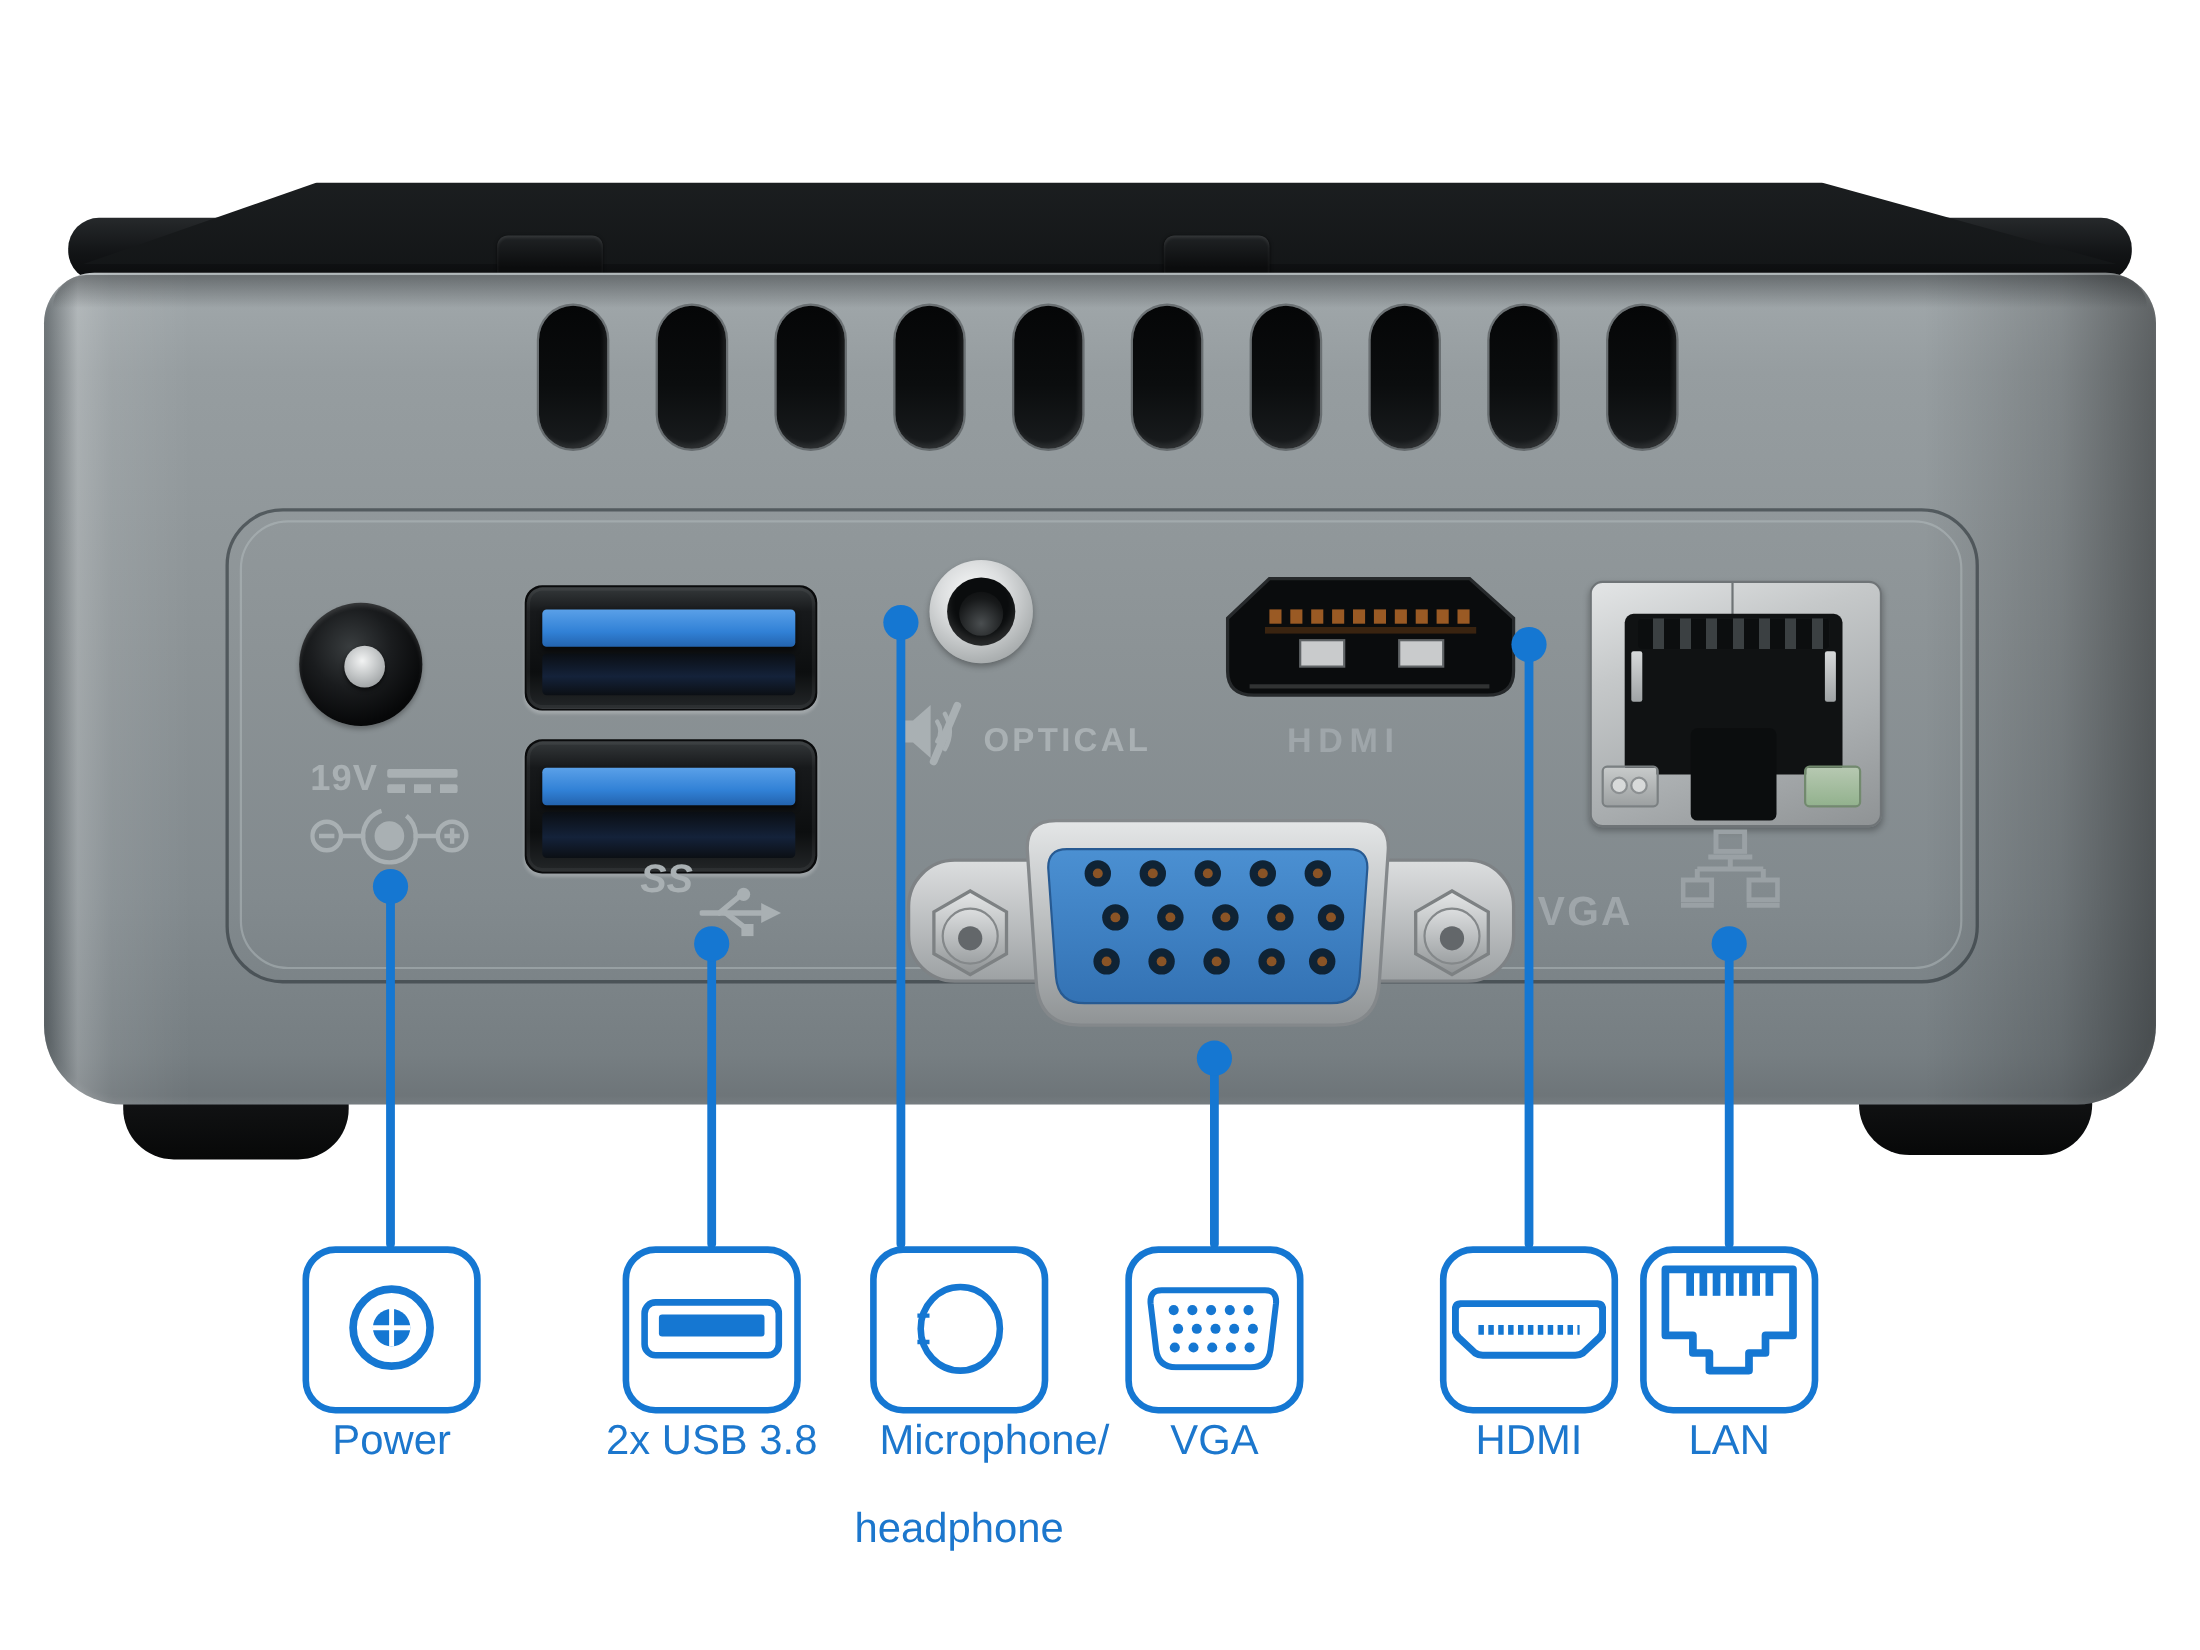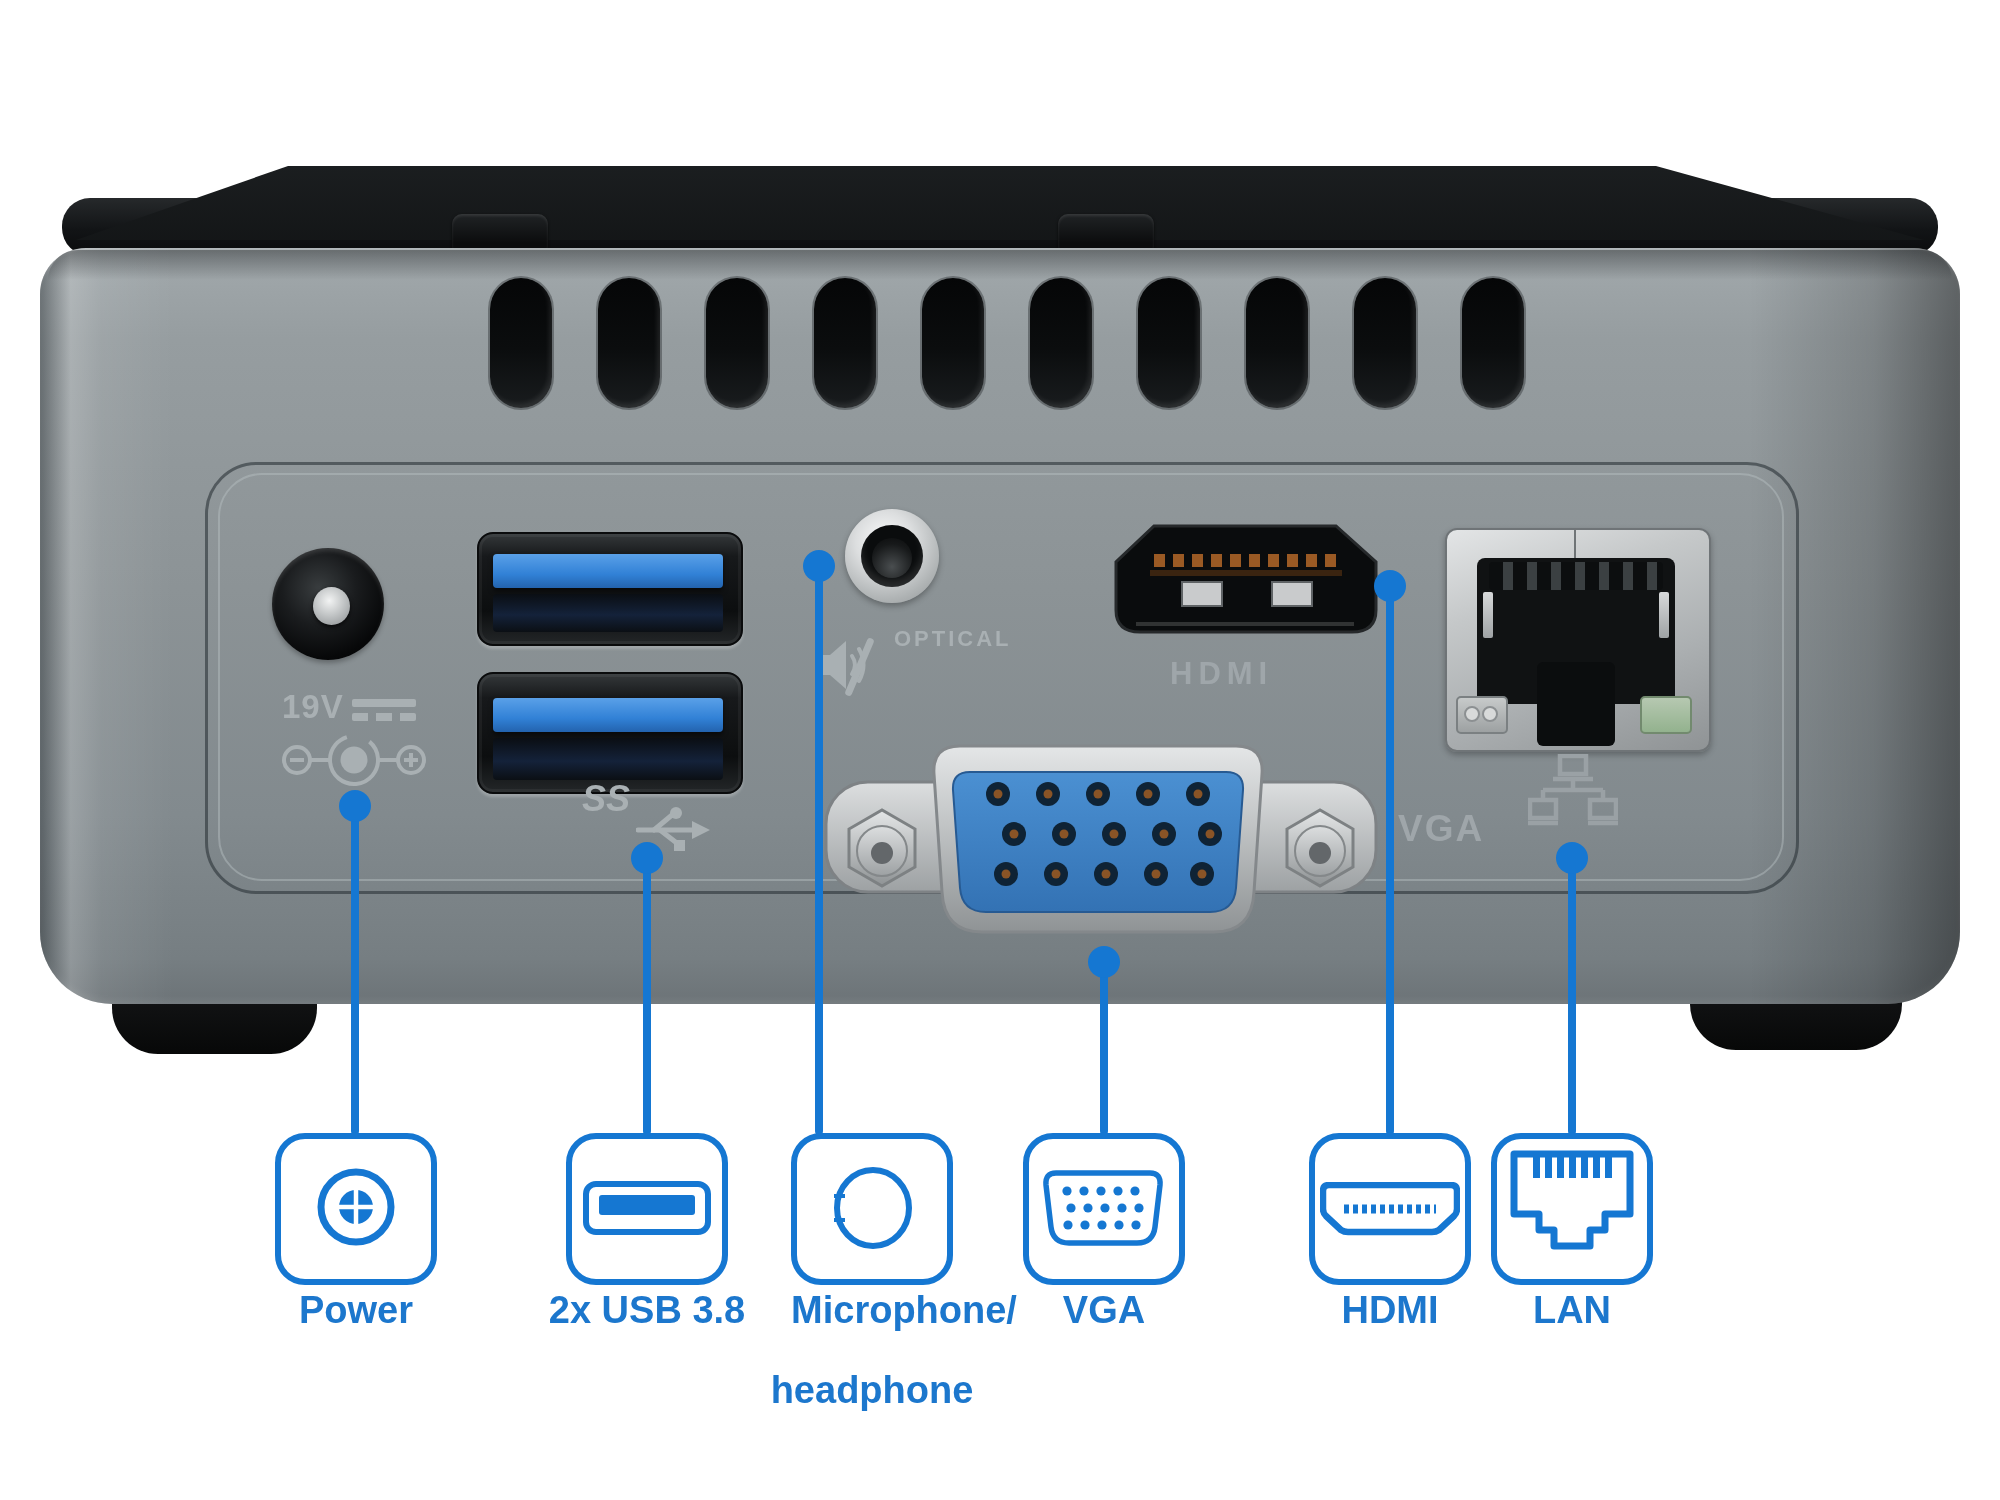--- a/index.html
+++ b/index.html
@@ -54,21 +54,21 @@
   .led{border-radius:5px;}
   .led-gray{background:linear-gradient(180deg,#c7caca,#9da1a2);border:2px solid #7b8082;}
   .led-green{background:linear-gradient(180deg,#b6c8b1,#93b28e);border:2px solid #728a6e;}
   .led-dot{border-radius:50%;background:#d8dada;border:2px solid #8c9092;}
   .seam{background:rgba(70,75,78,.7);}
 
   
   .cline{background:#1577d2;border-radius:4px;}
   .cdot{width:32px;height:32px;border-radius:50%;background:#1577d2;}
   .cbox{width:162px;height:152px;border:6px solid #1577d2;border-radius:30px;background:#ffffff;box-sizing:border-box;}
-  .clabel{top:1288px;height:44px;line-height:44px;font-size:38px;font-weight:700;color:#1c77cd;text-align:center;width:260px;}
+  .clabel{top:1288px;height:44px;line-height:44px;font-size:38px;font-weight:400;color:#1c77cd;text-align:center;width:260px;}
   .clabel2{top:1328px;margin-top:40px;}
 </style>
 </head>
 <body>
 
 <div id="stage">
 
   <div class="abs foot" style="left:112px;top:952px;width:205px;height:102px;"></div>
   <div class="abs foot" style="left:1690px;top:948px;width:212px;height:102px;"></div>
 
@@ -138,21 +138,21 @@
   <div class="abs audio-core" style="left:872px;top:538px;width:40px;height:40px;"></div>
   <svg class="abs" style="left:818px;top:638px;" width="52" height="54" viewBox="0 0 52 54">
     <rect x="0" y="17" width="12" height="20" fill="#a9b0b3"></rect>
     <polygon points="12,17 28,3 28,51 12,37" fill="#a9b0b3"></polygon>
     <g stroke="#a9b0b3" stroke-width="4" fill="none" stroke-linecap="round">
       <path d="M34,18 Q40,27 34,36"></path>
       <path d="M41,11 Q50,27 41,43"></path>
     </g>
   </svg>
   <div class="abs slash" style="left:856px;top:636px;width:7px;height:62px;"></div>
-  <div class="abs marking" style="left:894px;top:626px;font-size:22px;letter-spacing:3px;">OPTICAL</div>
+  <div class="abs marking" style="left:894px;top:657px;font-size:30px;letter-spacing:3px;">OPTICAL</div>
 
   <svg class="abs" style="left:1114px;top:524px;" width="264" height="112" viewBox="0 0 264 112">
     <path d="M40,2 H222 L262,38 V86 Q262,108 238,108 H26 Q2,108 2,86 V38 Z" fill="#0a0c0d" stroke="#26292b" stroke-width="3"></path>
     <path d="M22,100 H240" stroke="rgba(255,255,255,0.16)" stroke-width="4"></path>
     <g fill="#9a5a24">
       <rect x="40" y="30" width="11" height="13"></rect>
         <rect x="59" y="30" width="11" height="13"></rect>
       <rect x="78" y="30" width="11" height="13"></rect>
         <rect x="97" y="30" width="11" height="13"></rect>
       <rect x="116" y="30" width="11" height="13"></rect>

